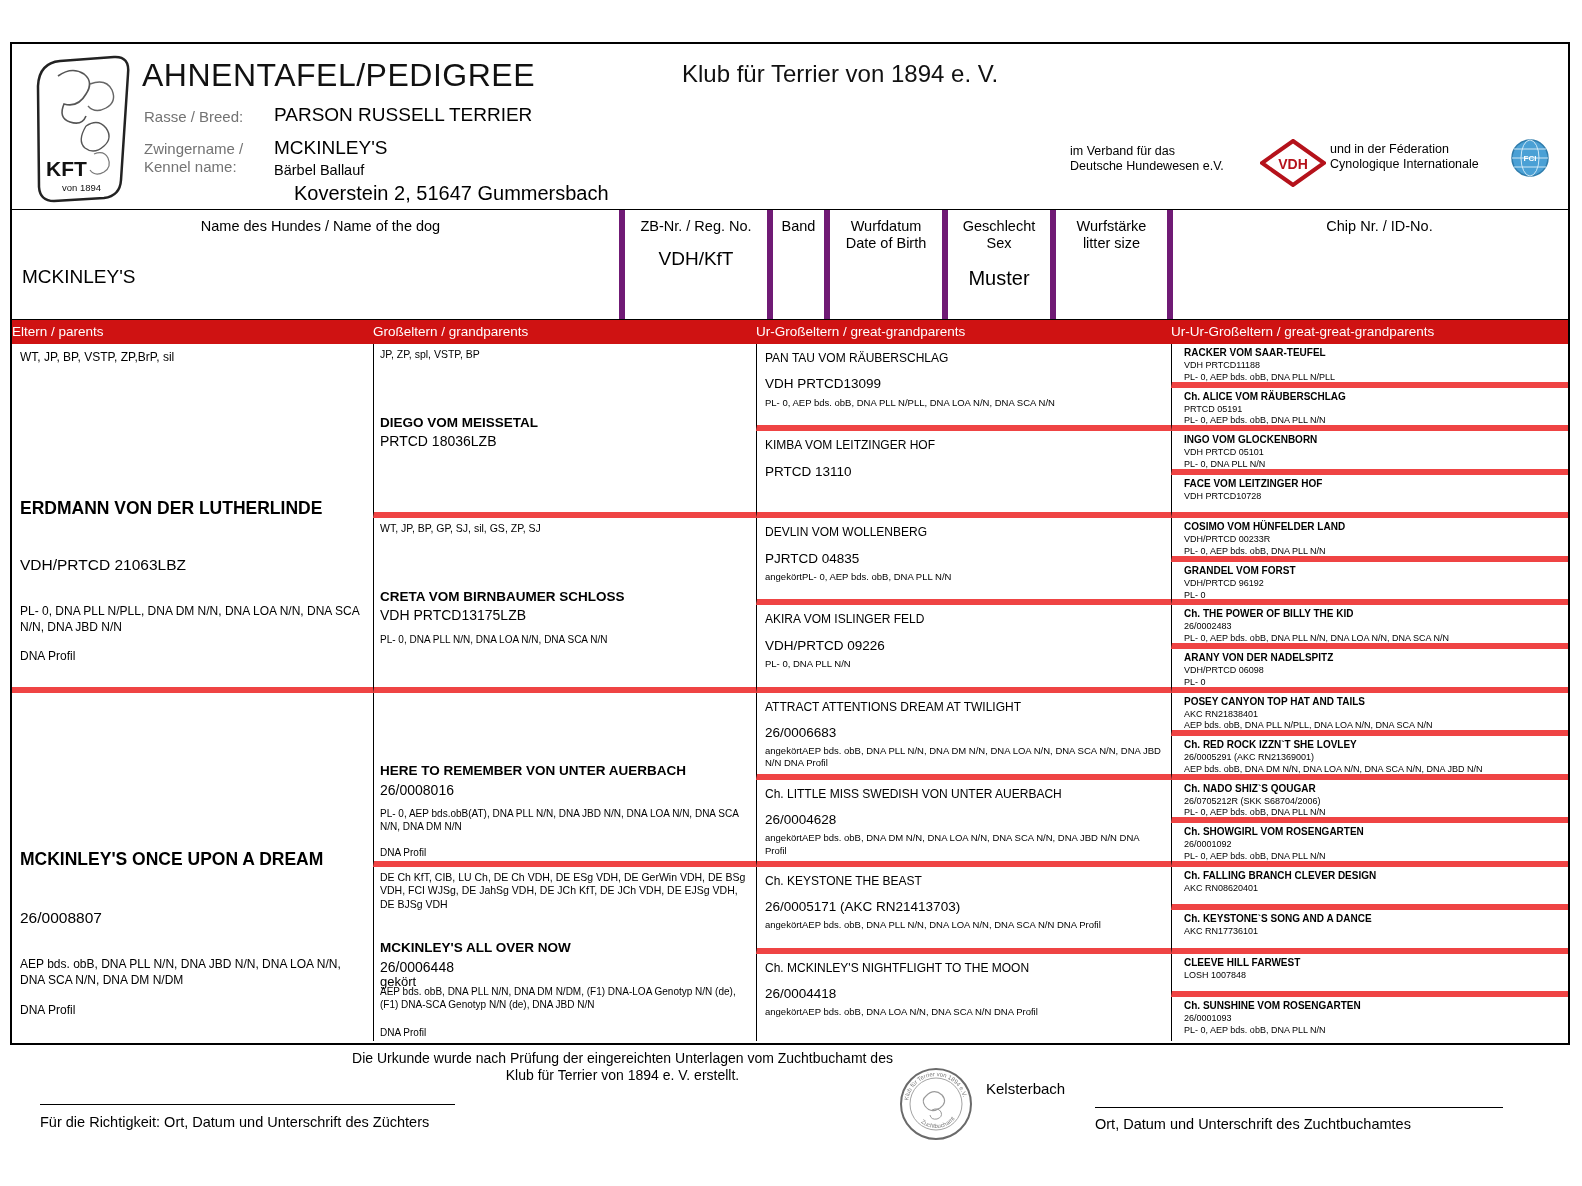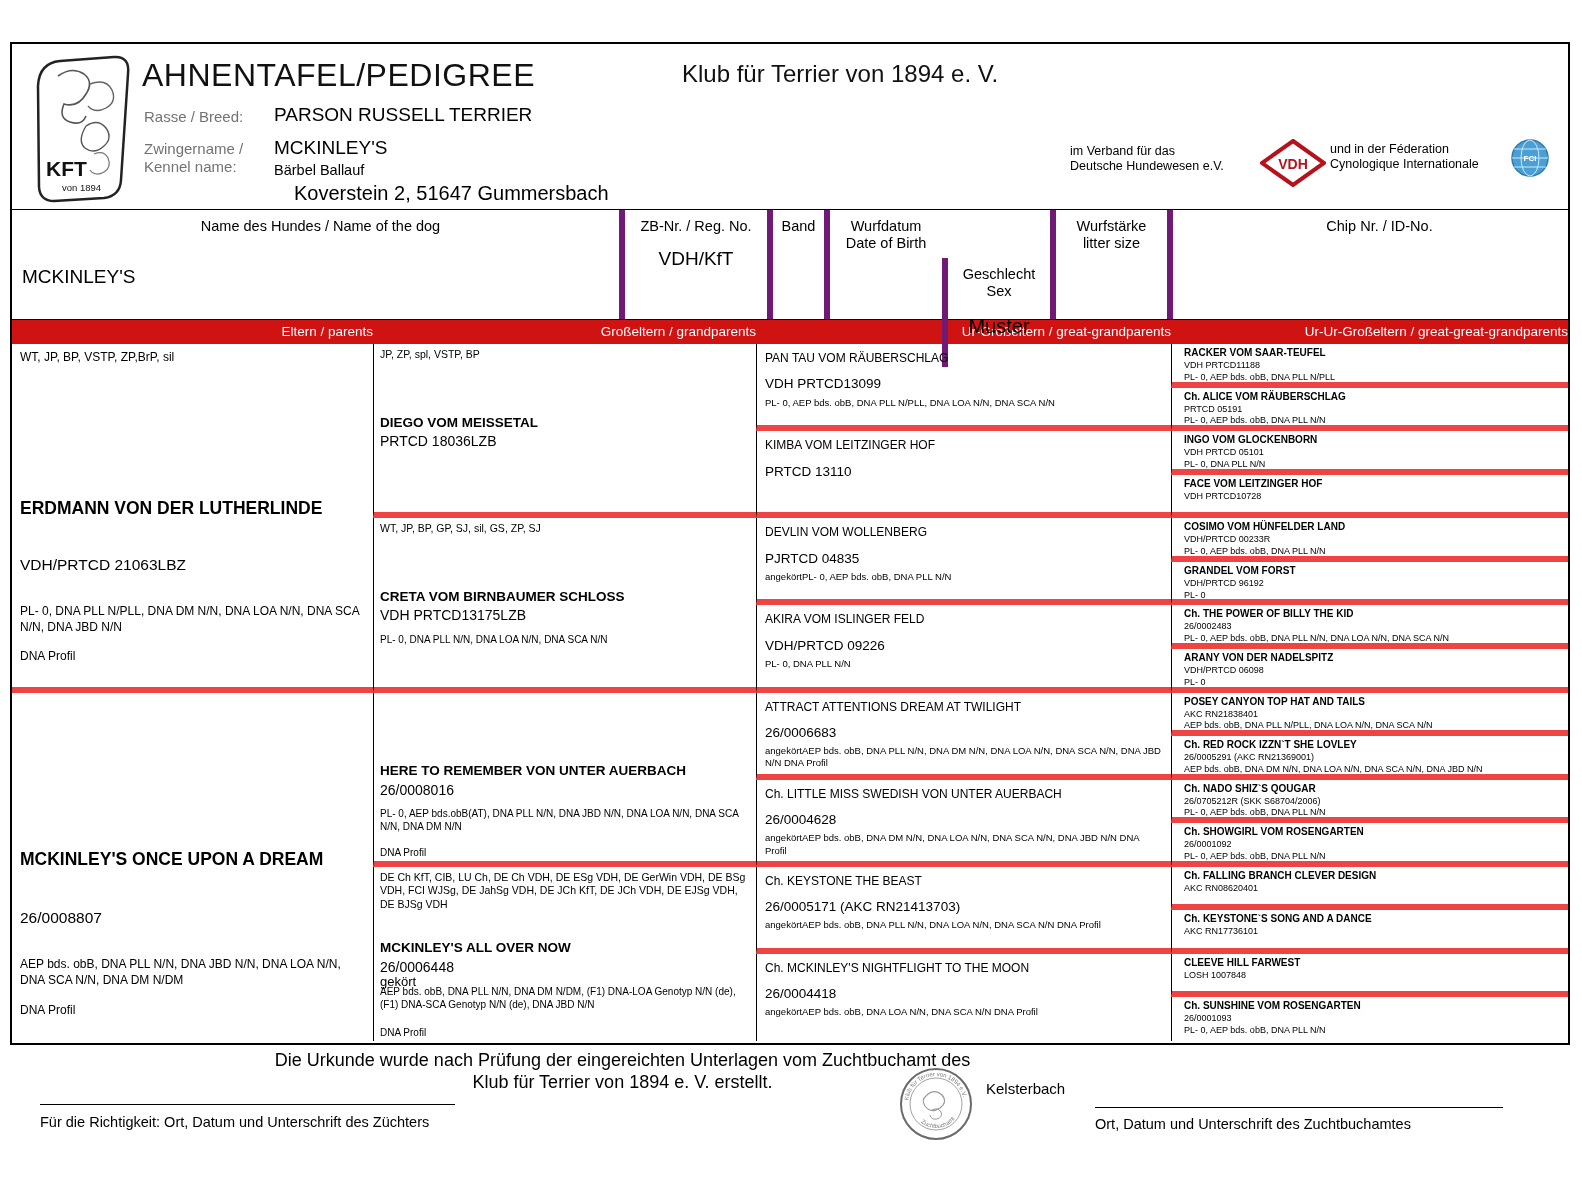--- a/index.html
+++ b/index.html
@@ -24,31 +24,31 @@
   .assoc1 { position:absolute; left:1058px; top:100px; font-size:12.5px; }
   .assoc2 { position:absolute; left:1318px; top:98px; font-size:12.5px; }
   .vdh-logo { position:absolute; left:1248px; top:95px; }
   .fci-logo { position:absolute; left:1498px; top:94px; }
 
   
   .dogrow { display:flex; height:110px; border-bottom:1px solid #000; }
   .dcell { position:relative; height:100%; border-left:6px solid #701a75; }
   .dcell:first-child { border-left:none; }
   .dc-name { width:607px; } .dc-reg { width:148px; } .dc-band { width:57px; }
-  .dc-birth { width:118px; } .dc-sex { width:108px;margin-top:48px; } .dc-litter { width:117px; } .dc-chip { width:401px;padding-left:18px; }
+  .dc-birth { width:118px; } .dc-sex { width:108px; } .dc-litter { width:117px; } .dc-chip { width:401px;padding-left:18px; }
   .dlabel { font-size:14.5px; padding-top:8px; }
   .dc-name .dlabel { padding-left:10px; text-align:left; }
   .dcell .dlabel { text-align:center; }
   .dogname-value { position:absolute; left:10px; top:56px; font-size:19px; }
   .reg-value { position:absolute; width:100%; text-align:center; top:38px; font-size:19px; }
   .sex-value { position:absolute; width:100%; text-align:center; top:56px; font-size:20px; }
 
   
   .bandrow { display:flex; height:24px; background:#cf1212; color:#fff; align-items:center; }
-  .bandrow div { font-size:13.5px; text-align:right; }
+  .bandrow div { font-size:13.5px; text-align:left; }
   .bh1 { width:361px; } .bh2 { width:383px; } .bh3 { width:415px; } .bh4 { width:397px; }
 
   
   .grid { display:grid; grid-template-columns:361px 383px 415px 397px;
     grid-template-rows:repeat(16,1fr); grid-auto-flow:column; height:697px; }
   .pcell { position:relative; overflow:hidden; border-bottom:6px solid #ef4444; }
   .s8 { grid-row:span 8; } .s4 { grid-row:span 4; } .s2 { grid-row:span 2; }
   .bl { border-left:1px solid #000; }
   .nb { border-bottom:none; }
 
@@ -69,21 +69,21 @@
   .g3 .name { margin:7px 8px 0 8px; font-size:12px; font-weight:normal; }
   .g3 .reg { margin:11px 8px 0 8px; font-size:13.5px; }
   .g3 .health { margin:4px 8px 0 8px; font-size:9.5px; line-height:1.3; }
 
   .g4 { padding:3px 8px 0 12px; }
   .g4 .name { font-size:10px; font-weight:bold; }
   .g4 .reg { font-size:9px; margin-top:1px; }
   .g4 .health { font-size:9px; margin-top:1px; }
 
   
-  .cert { position:absolute; top:1050px; left:0; width:1245px; text-align:center; font-size:18px; }
+  .cert { position:absolute; top:1050px; left:0; width:1245px; text-align:center; font-size:14px; }
   .sigline-left { position:absolute; top:1104px; left:40px; width:415px; border-top:1px solid #000; }
   .sigcap-left { position:absolute; top:1114px; left:40px; font-size:14.5px; }
   .stamp { position:absolute; left:898px; top:1066px; }
   .stamp-place { position:absolute; left:986px; top:1080px; font-size:15px; }
   .sigline-right { position:absolute; top:1107px; left:1095px; width:408px; border-top:1px solid #000; }
   .sigcap-right { position:absolute; top:1116px; left:1095px; font-size:14.5px; }
 </style>
 </head>
 <body>
 

